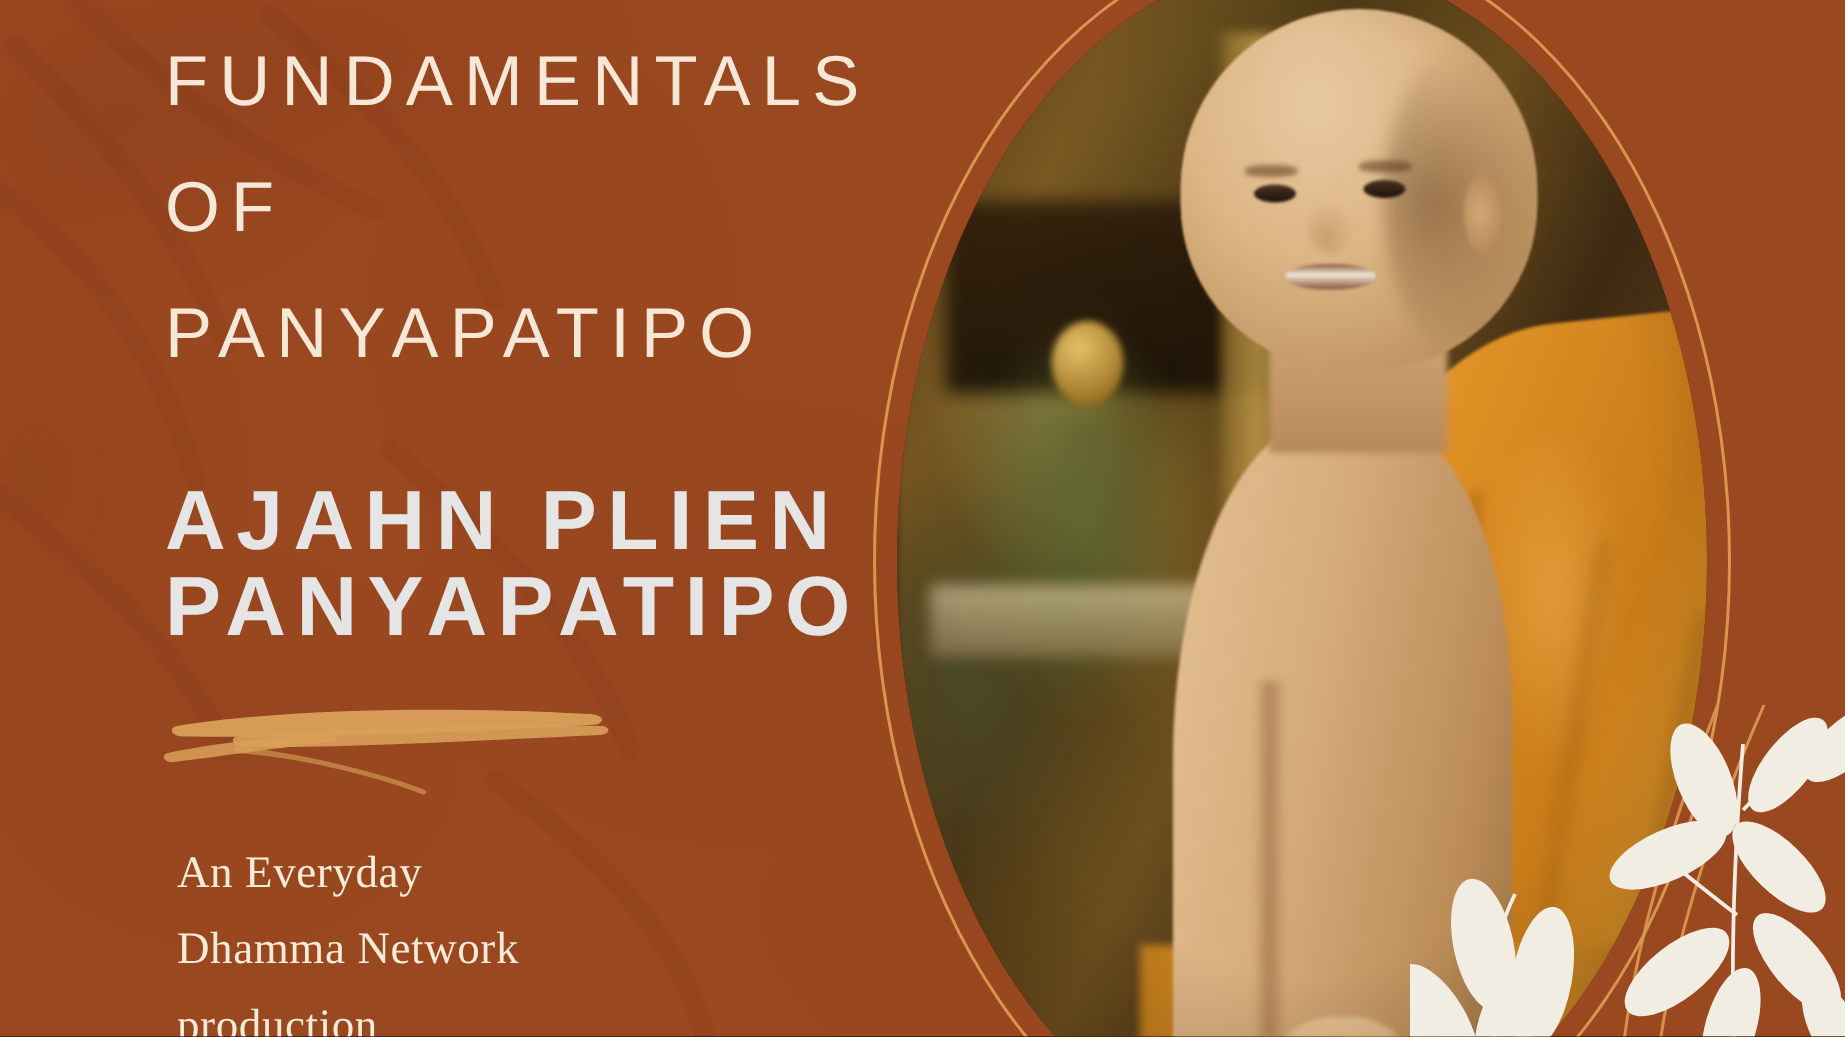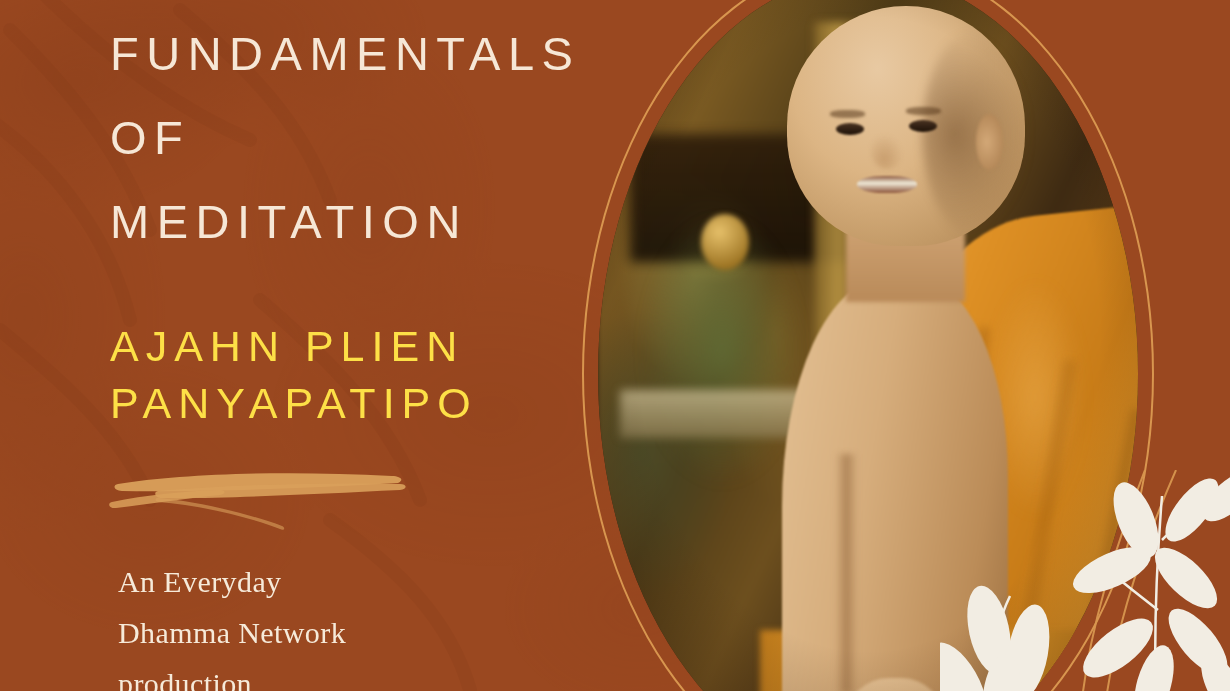--- a/index.html
+++ b/index.html
@@ -170,24 +170,24 @@
     color:#F6E7D6;
     font-size:47px;
     line-height:84px;
     font-weight:300;
     letter-spacing:7.5px;
     white-space:pre-line;
   }
   .speaker{
     position:absolute;left:110px;top:318px;
     width:620px;
-    color:#fde047;
-    font-size:43px;
+    color:#e5e5e5;
+    font-size:56px;
     line-height:57px;
-    font-weight:400;
+    font-weight:700;
     letter-spacing:7px;
     white-space:pre-line;
   }
   .credit{
     position:absolute;left:118px;top:556px;
     width:420px;
     color:#F6EAD9;
     font-family:"Liberation Serif", serif;
     font-size:30px;
     line-height:51px;
@@ -253,21 +253,21 @@
         <div class="mouth"></div>
 
         <div class="photo-vignette"></div>
       </div>
     </div>
     <div class="portrait-ring"></div>
   </div>
 
   <div class="title">FUNDAMENTALS
 OF
-MEDITATION</div>
+PANYAPATIPO</div>
 
   <div class="speaker">AJAHN PLIEN
 PANYAPATIPO</div>
 
   <svg class="brush" viewBox="0 0 340 72">
     <g fill="#D9A05B">
       <path d="M18 26 C 80 16, 180 12, 292 18 C 300 18, 305 22, 298 25
                C 200 31, 95 34, 22 33 C 14 33, 12 27, 18 26 Z" opacity="0.95"></path>
       <path d="M58 33 C 130 27, 230 24, 300 26 C 307 26, 308 31, 300 32
                C 215 36, 120 41, 62 40 C 55 40, 53 34, 58 33 Z" opacity="0.9"></path>

